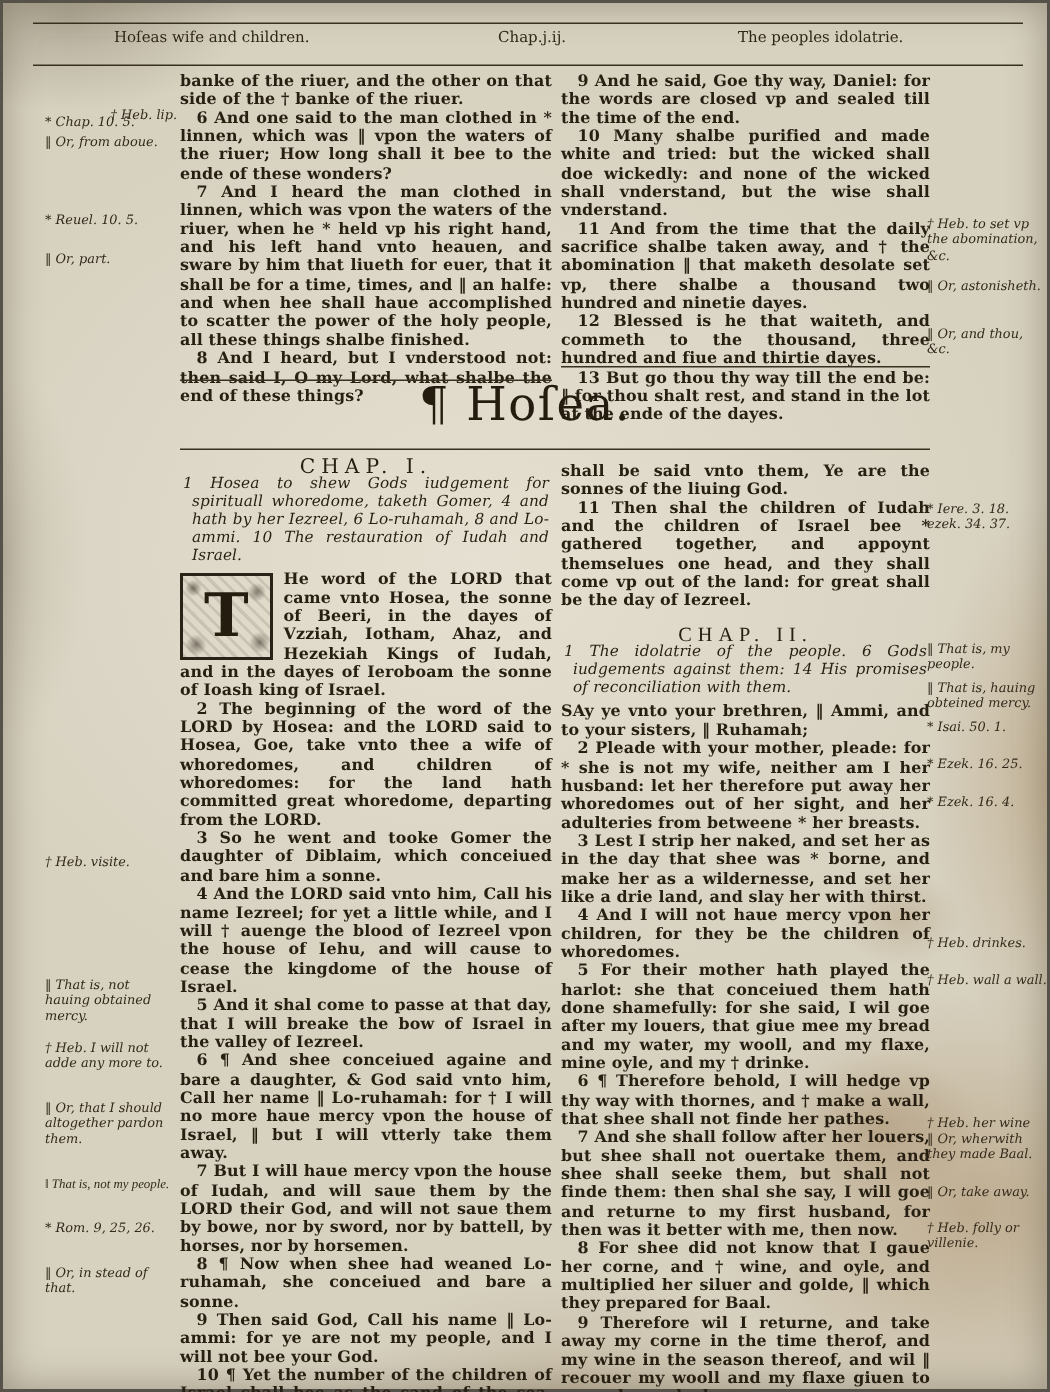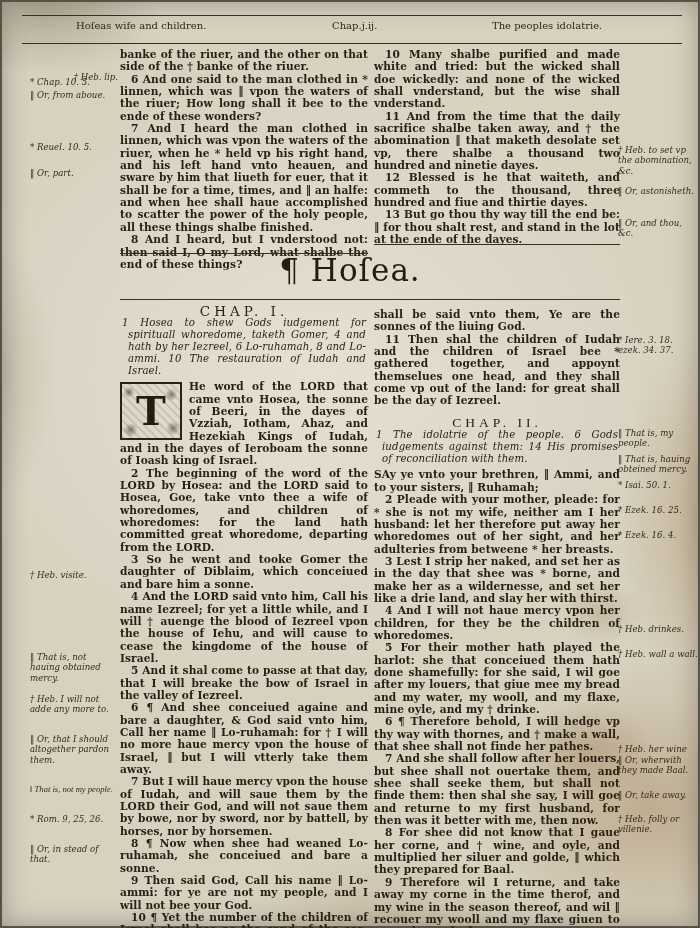--- a/index.html
+++ b/index.html
@@ -76,20 +76,21 @@
   <div class="rule" style="top:41px;left:20px;width:660px;"></div>
 
   <div class="bodycol" style="left:118px;top:46px;width:248px;">
     <p>banke of the riuer, and the other on that side of the † banke of the riuer.</p>
     <p class="v">6 And one said to the man clothed in * linnen, which was ‖ vpon the waters of the riuer; How long shall it bee to the ende of these wonders?</p>
     <p class="v">7 And I heard the man clothed in linnen, which was vpon the waters of the riuer, when he * held vp his right hand, and his left hand vnto heauen, and sware by him that liueth for euer, that it shall be for a time, times, and ‖ an halfe: and when hee shall haue accomplished to scatter the power of the holy people, all these things shalbe finished.</p>
     <p class="v">8 And I heard, but I vnderstood not: then said I, O my Lord, what shalbe the end of these things?</p>
   </div>
 
   <div class="bodycol" style="left:372px;top:46px;width:246px;">
+    <p class="v">9 And he said, Goe thy way, Daniel: for the words are closed vp and sealed till the time of the end.</p>
     <p class="v">10 Many shalbe purified and made white and tried: but the wicked shall doe wickedly: and none of the wicked shall vnderstand, but the wise shall vnderstand.</p>
     <p class="v">11 And from the time that the daily sacrifice shalbe taken away, and † the abomination ‖ that maketh desolate set vp, there shalbe a thousand two hundred and ninetie dayes.</p>
     <p class="v">12 Blessed is he that waiteth, and commeth to the thousand, three hundred and fiue and thirtie dayes.</p>
     <p class="v">13 But go thou thy way till the end be: ‖ for thou shalt rest, and stand in the lot at the ende of the dayes.</p>
   </div>
 
   <div class="rule" style="top:242px;left:372px;width:246px;"></div>
   <div class="rule" style="top:251px;left:118px;width:248px;"></div>
 
   <div class="booktitle">¶ Hoſea.</div>

